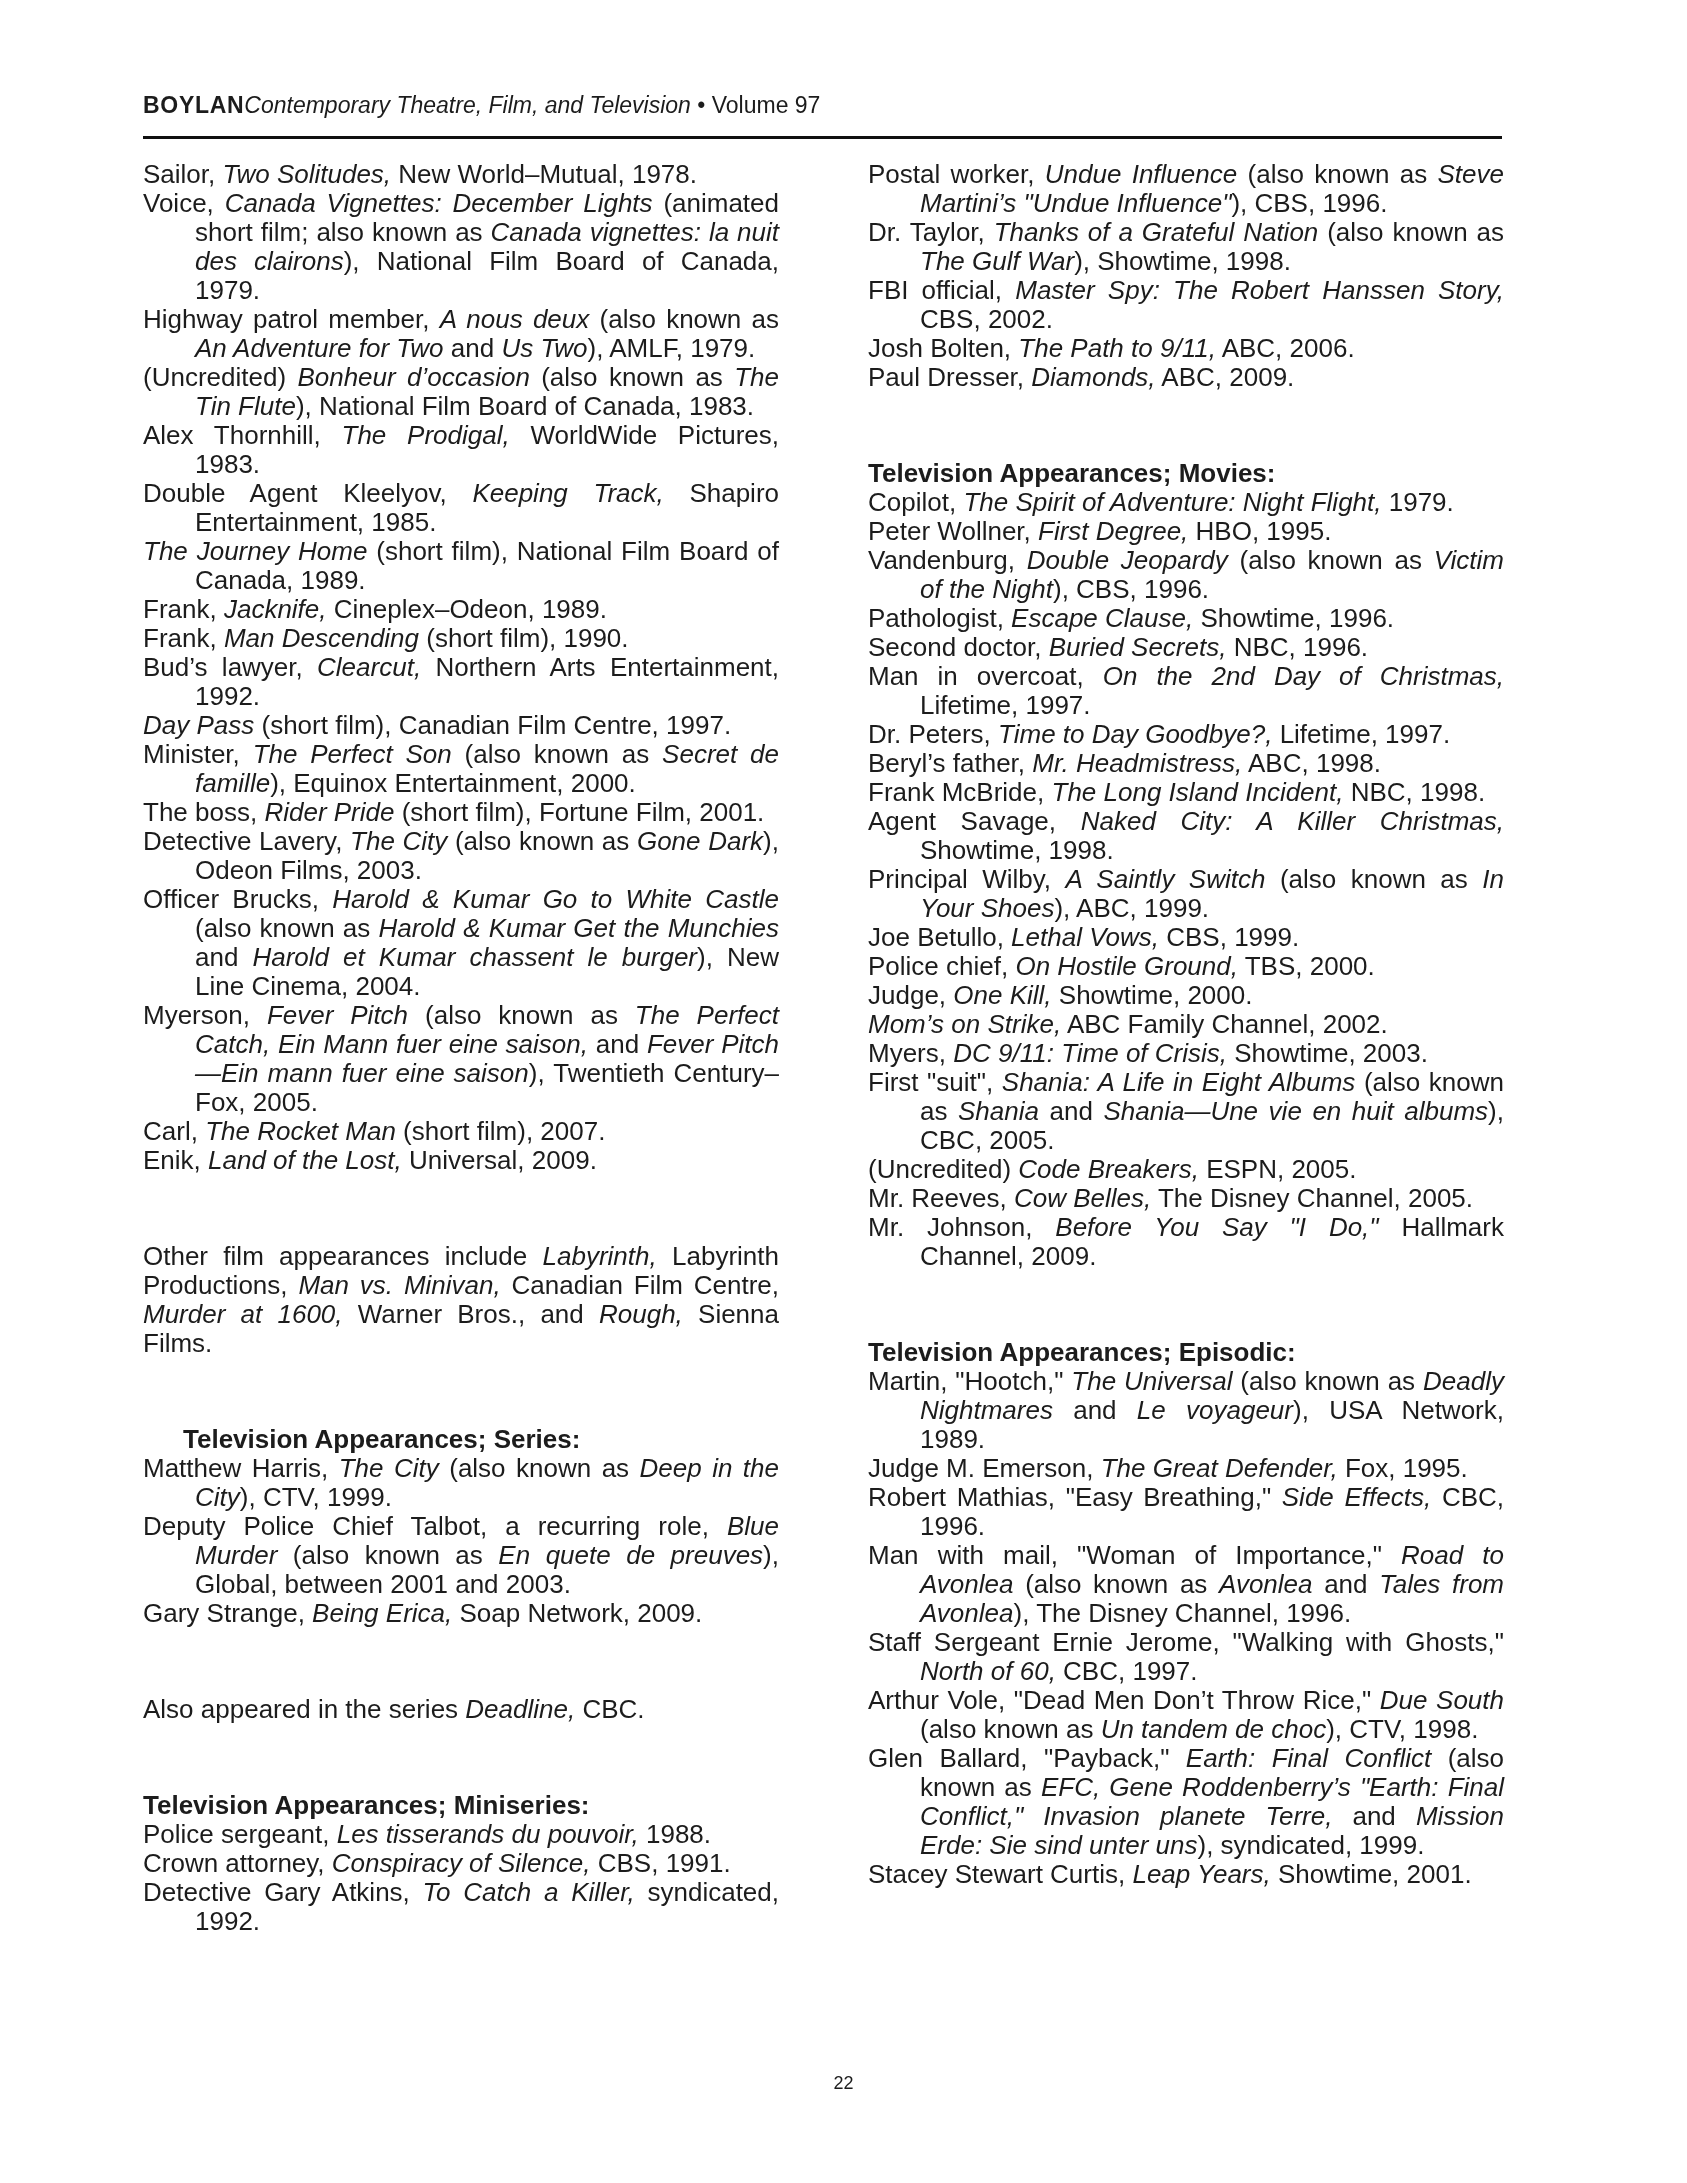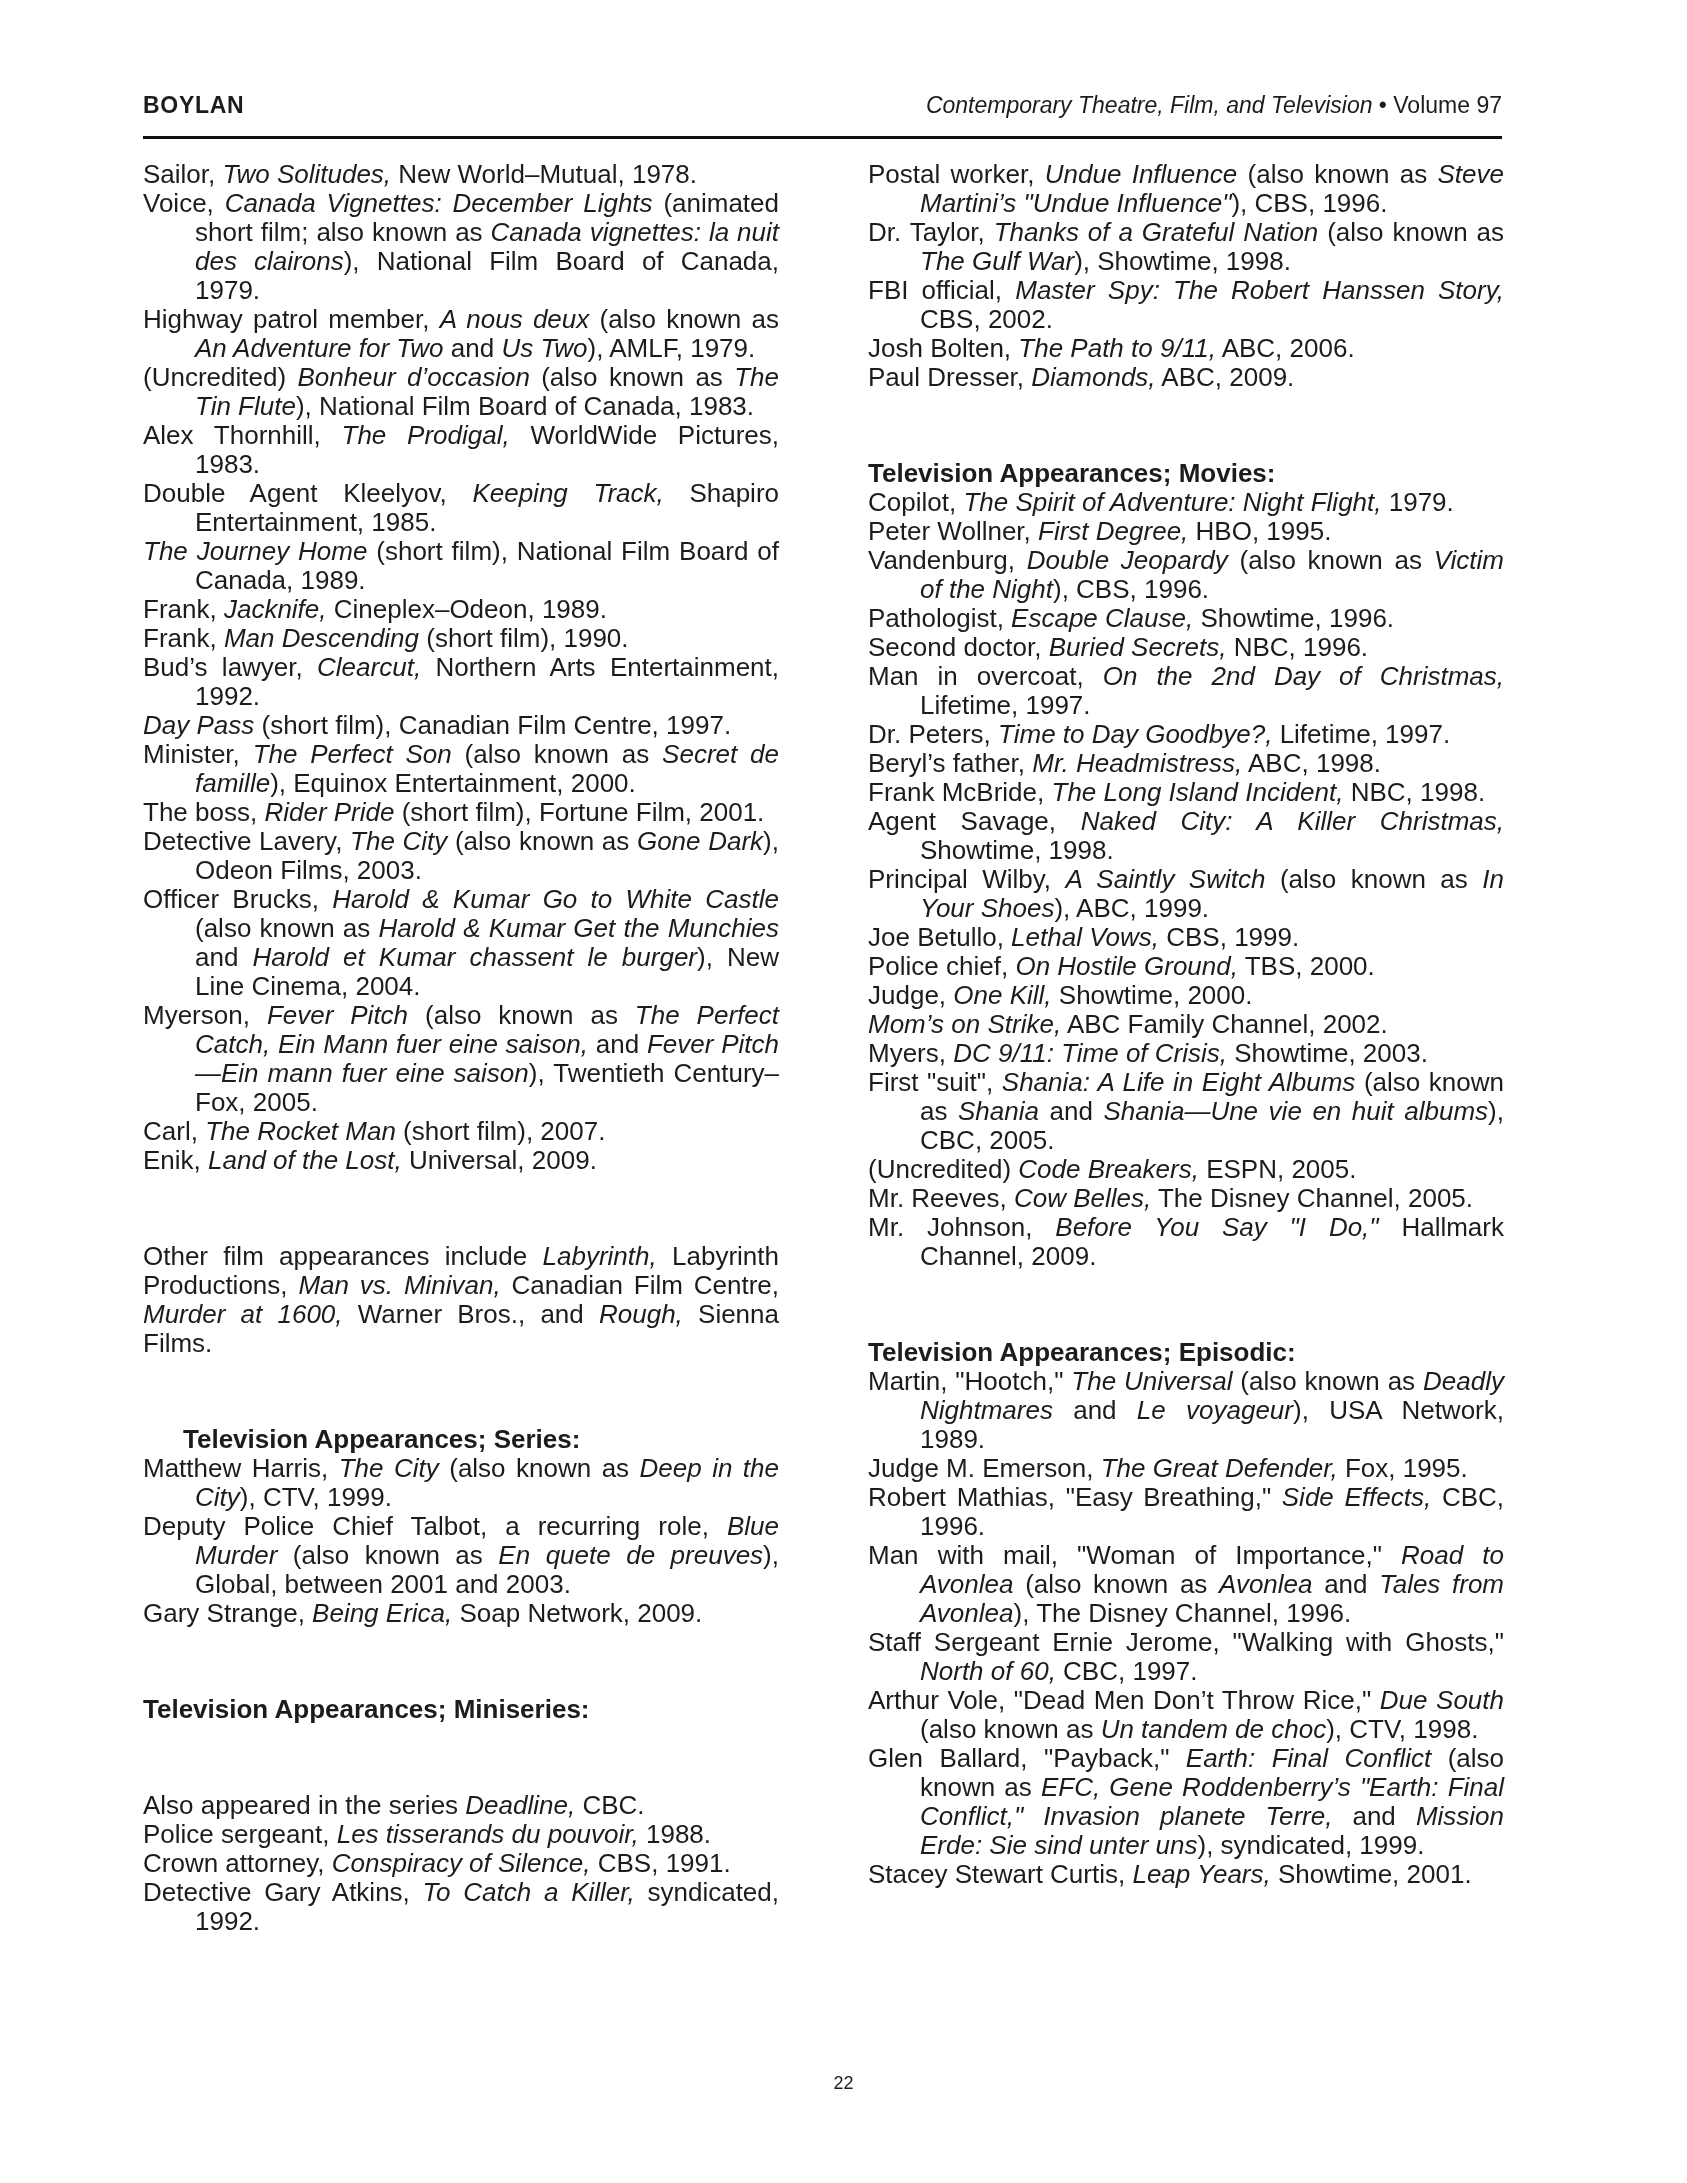--- a/index.html
+++ b/index.html
@@ -15,21 +15,20 @@
     font-family: "Liberation Sans", sans-serif;
     color: #1c1c1c;
     overflow: hidden;
   }
   .running-head {
     position: absolute;
     top: 91px;
     left: 143px;
     width: 1359px;
     display: flex;
-    justify-content: space-between;
     align-items: baseline;
     font-size: 23px;
     line-height: 29px;
   }
   .rh-left {
     font-weight: bold;
     letter-spacing: 0.7px;
   }
   .rh-right .it { font-style: italic; }
   .header-rule {
@@ -99,22 +98,22 @@
       <div class="block entry"><span>Detective Lavery, </span><span class="it">The City</span><span> (also known as </span><span class="it">Gone Dark</span><span>), Odeon Films, 2003.</span></div>
       <div class="block entry"><span>Officer Brucks, </span><span class="it">Harold &amp; Kumar Go to White Castle</span><span> (also known as </span><span class="it">Harold &amp; Kumar Get the Munchies</span><span> and </span><span class="it">Harold et Kumar chassent le burger</span><span>), New Line Cinema, 2004.</span></div>
       <div class="block entry"><span>Myerson, </span><span class="it">Fever Pitch</span><span> (also known as </span><span class="it">The Perfect Catch, Ein Mann fuer eine saison,</span><span> and </span><span class="it">Fever Pitch—Ein mann fuer eine saison</span><span>), Twentieth Century–Fox, 2005.</span></div>
       <div class="block entry"><span>Carl, </span><span class="it">The Rocket Man</span><span> (short film), 2007.</span></div>
       <div class="block entry"><span>Enik, </span><span class="it">Land of the Lost,</span><span> Universal, 2009.</span></div>
       <div class="block paragraph" style="margin-top: 67px;"><span>Other film appearances include </span><span class="it">Labyrinth,</span><span> Labyrinth Productions, </span><span class="it">Man vs. Minivan,</span><span> Canadian Film Centre, </span><span class="it">Murder at 1600,</span><span> Warner Bros., and </span><span class="it">Rough,</span><span> Sienna Films.</span></div>
       <div class="block heading" style="margin-top: 67px; margin-left: 40px;">Television Appearances; Series:</div>
       <div class="block entry"><span>Matthew Harris, </span><span class="it">The City</span><span> (also known as </span><span class="it">Deep in the City</span><span>), CTV, 1999.</span></div>
       <div class="block entry"><span>Deputy Police Chief Talbot, a recurring role, </span><span class="it">Blue Murder</span><span> (also known as </span><span class="it">En quete de preuves</span><span>), Global, between 2001 and 2003.</span></div>
       <div class="block entry"><span>Gary Strange, </span><span class="it">Being Erica,</span><span> Soap Network, 2009.</span></div>
+      <div class="block paragraph" style="margin-top: 67px;"><span>Also appeared in the series </span><span class="it">Deadline,</span><span> CBC.</span></div>
       <div class="block heading" style="margin-top: 67px;">Television Appearances; Miniseries:</div>
-      <div class="block paragraph" style="margin-top: 67px;"><span>Also appeared in the series </span><span class="it">Deadline,</span><span> CBC.</span></div>
       <div class="block entry"><span>Police sergeant, </span><span class="it">Les tisserands du pouvoir,</span><span> 1988.</span></div>
       <div class="block entry"><span>Crown attorney, </span><span class="it">Conspiracy of Silence,</span><span> CBS, 1991.</span></div>
       <div class="block entry"><span>Detective Gary Atkins, </span><span class="it">To Catch a Killer,</span><span> syndicated, 1992.</span></div>
     </div>
   <div class="column col-right">
       <div class="block entry"><span>Postal worker, </span><span class="it">Undue Influence</span><span> (also known as </span><span class="it">Steve Martini’s "Undue Influence"</span><span>), CBS, 1996.</span></div>
       <div class="block entry"><span>Dr. Taylor, </span><span class="it">Thanks of a Grateful Nation</span><span> (also known as </span><span class="it">The Gulf War</span><span>), Showtime, 1998.</span></div>
       <div class="block entry"><span>FBI official, </span><span class="it">Master Spy: The Robert Hanssen Story,</span><span> CBS, 2002.</span></div>
       <div class="block entry"><span>Josh Bolten, </span><span class="it">The Path to 9/11,</span><span> ABC, 2006.</span></div>
       <div class="block entry"><span>Paul Dresser, </span><span class="it">Diamonds,</span><span> ABC, 2009.</span></div>

